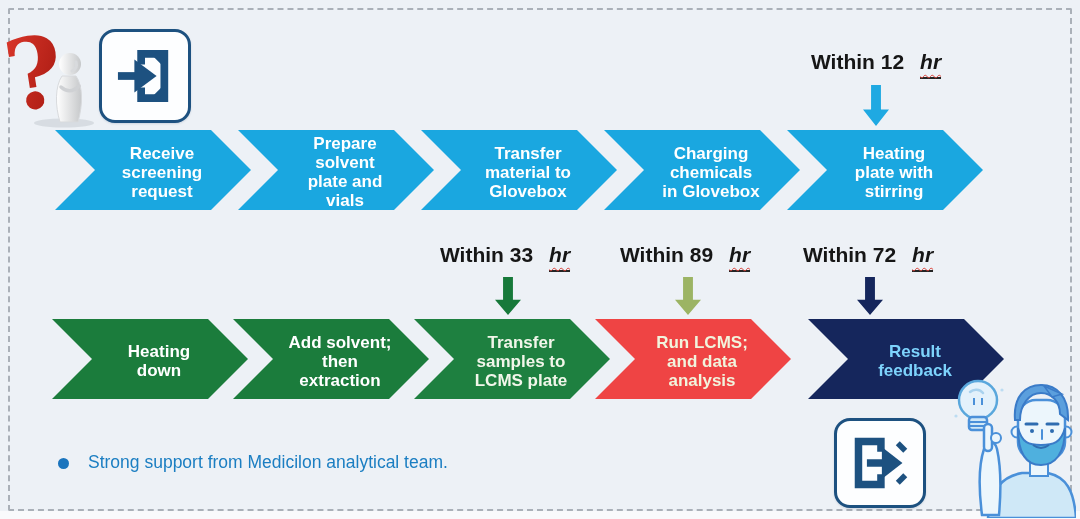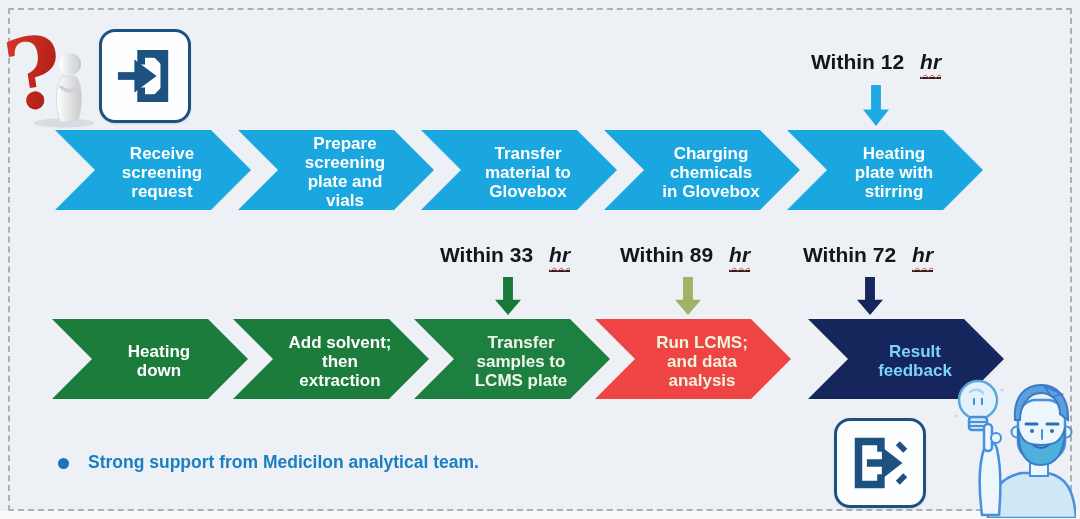--- a/index.html
+++ b/index.html
@@ -92,21 +92,21 @@
       <line x1="40" y1="9" x2="49" y2="18" stroke-width="6"></line>
       <line x1="40" y1="55" x2="49" y2="46" stroke-width="6"></line>
     </g>
   </svg>
 </div>
 
 <div class="chev r1" style="left: 55px; background: rgb(26, 167, 224); color: rgb(255, 255, 255);">Receive
 screening
 request</div>
 <div class="chev r1" style="left: 238px; background: rgb(26, 167, 224); color: rgb(255, 255, 255);">Prepare
-screening
+solvent
 plate and
 vials</div>
 <div class="chev r1" style="left: 421px; background: rgb(26, 167, 224); color: rgb(255, 255, 255);">Transfer
 material to
 Glovebox</div>
 <div class="chev r1" style="left: 604px; background: rgb(26, 167, 224); color: rgb(255, 255, 255);">Charging
 chemicals
 in Glovebox</div>
 <div class="chev r1" style="left: 787px; background: rgb(26, 167, 224); color: rgb(255, 255, 255);">Heating
 plate with
@@ -140,21 +140,21 @@
   <span class="prefix">Within 89</span><span class="unit">hr</span>
 </div>
 <div class="down-arrow" style="left: 675px; top: 277px; height: 38px; background: rgb(156, 180, 100);"></div>
 
 <div class="annot" style="left:763px;top:243px">
   <span class="prefix">Within 72</span><span class="unit">hr</span>
 </div>
 <div class="down-arrow" style="left: 857px; top: 277px; height: 38px; background: rgb(21, 38, 92);"></div>
 
 <div class="bullet-dot" style="background: rgb(26, 116, 189);"></div>
-<div class="bullet-text" style="color: rgb(27, 126, 194); font-weight: bold;">Strong support from Medicilon analytical team.</div>
+<div class="bullet-text" style="color: rgb(27, 126, 194);">Strong support from Medicilon analytical team.</div>
 
 <div class="icon-box" style="left:834px;top:418px;height:84px">
   <svg width="58" height="60" viewBox="0 0 62 64">
     <g stroke="#1d5180" fill="#1d5180">
       <path d="M32 20 V9 H8 V55 H32 V44" fill="none" stroke-width="8"></path>
       <rect x="17" y="28" width="20" height="8" stroke="none"></rect>
       <polygon points="33,15 55,32 33,49" stroke="none"></polygon>
       <line x1="50" y1="11" x2="58" y2="19" stroke-width="6"></line>
       <line x1="50" y1="53" x2="58" y2="45" stroke-width="6"></line>
     </g>

